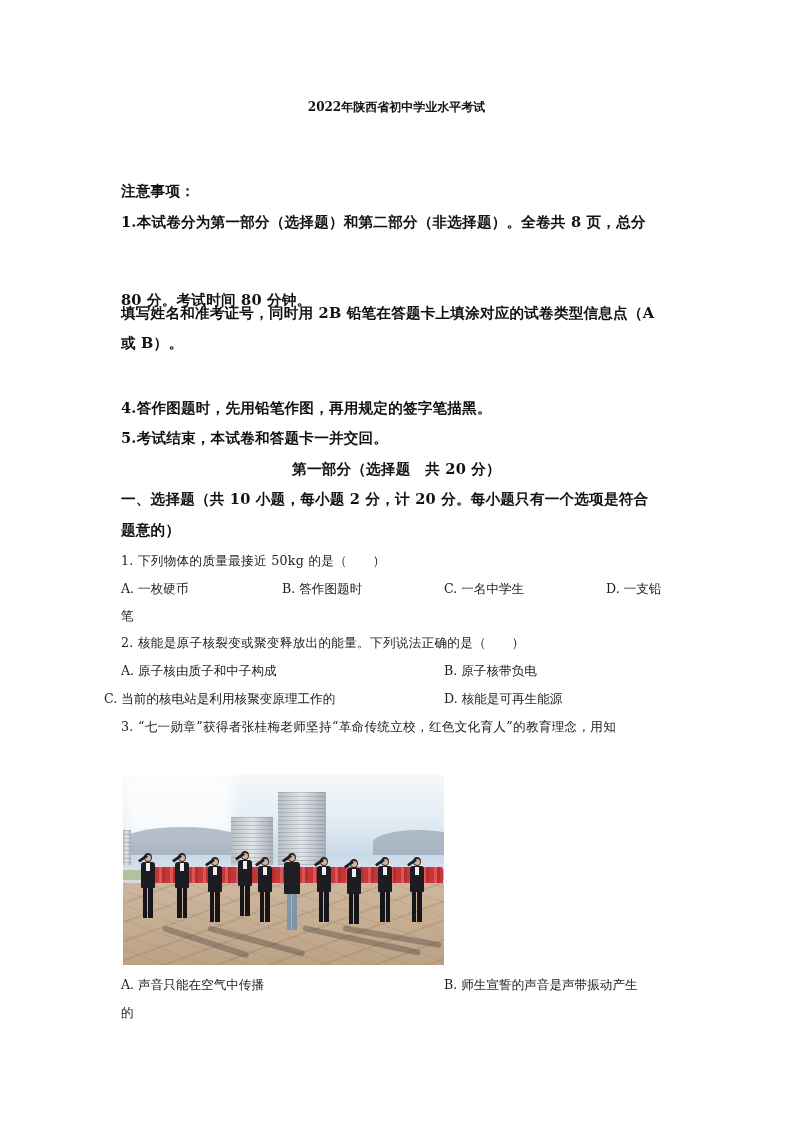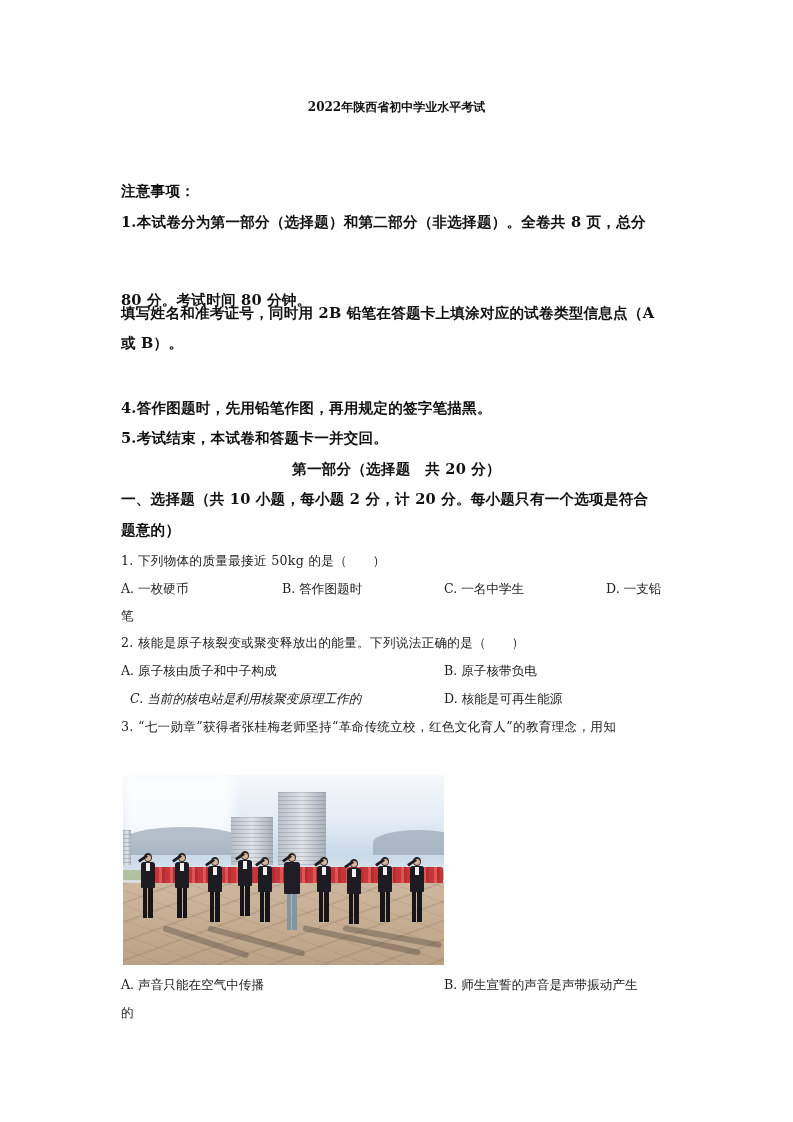--- a/index.html
+++ b/index.html
@@ -72,21 +72,21 @@
   <div class="line norm" style="top:553px;">1. 下列物体的质量最接近 50kg 的是（　　）</div>
   <div class="opt" style="left:121px; top:581px;">A. 一枚硬币</div>
   <div class="opt" style="left:282px; top:581px;">B. 答作图题时</div>
   <div class="opt" style="left:444px; top:581px;">C. 一名中学生</div>
   <div class="opt" style="left:606px; top:581px;">D. 一支铅</div>
   <div class="opt" style="left:121px; top:608px;">笔</div>
 
   <div class="line norm" style="top:635px;">2. 核能是原子核裂变或聚变释放出的能量。下列说法正确的是（　　）</div>
   <div class="opt" style="left:121px; top:663px;">A.  原子核由质子和中子构成</div>
   <div class="opt" style="left:444px; top:663px;">B.  原子核带负电</div>
-  <div class="opt" style="left:130px; top:691px;font-style:italic;">C.  当前的核电站是利用核聚变原理工作的</div>
+  <div class="opt" style="left:104px; top:691px;">C.  当前的核电站是利用核聚变原理工作的</div>
   <div class="opt" style="left:444px; top:691px;">D.  核能是可再生能源</div>
 
   <div class="line norm" style="top:719px;">3. “七一勋章”获得者张桂梅老师坚持“革命传统立校，红色文化育人”的教育理念，用知</div>
 
   <div class="photo" title="teachers-and-students-taking-oath-photo">
     <div class="sky-fade"></div>
     <div class="mountain" style="left:0; top:52px; width:120px; height:28px;"></div>
     <div class="mountain" style="left:250px; top:55px; width:90px; height:25px;"></div>
     <div class="bldg" style="left:108px; top:42px; width:42px; height:48px;"></div>
     <div class="bldg" style="left:155px; top:17px; width:48px; height:73px;"></div>

